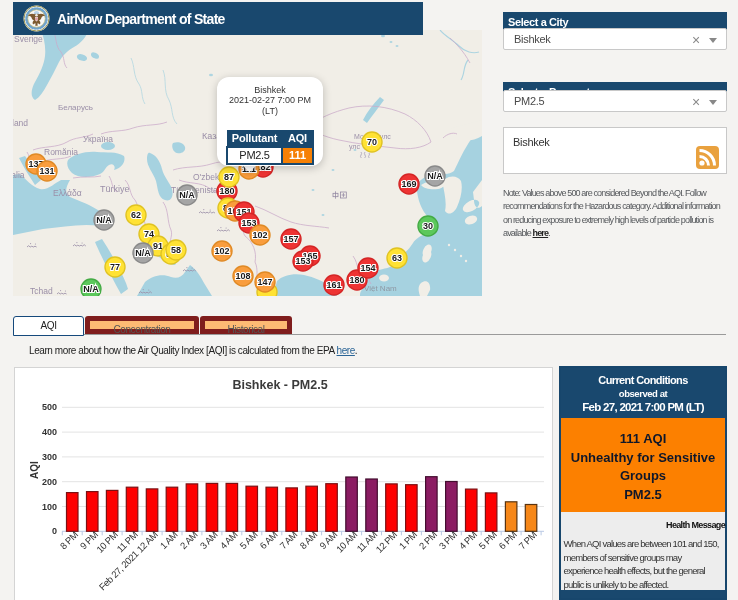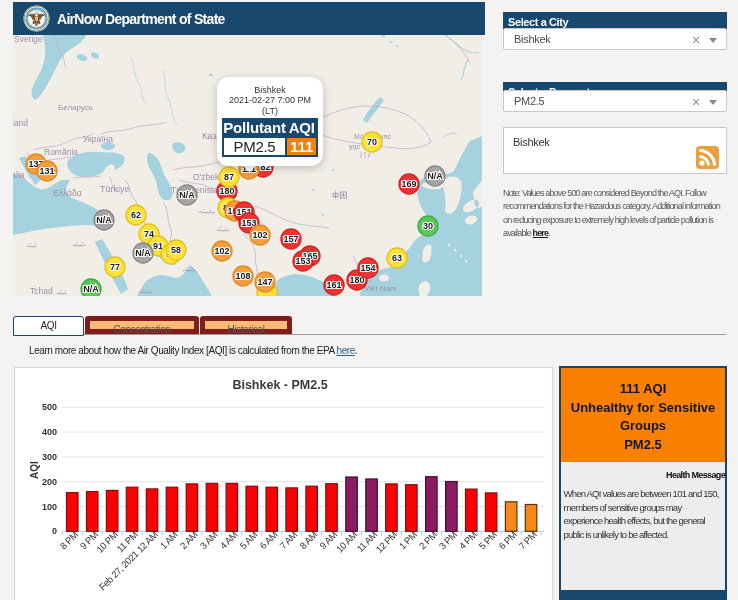--- a/index.html
+++ b/index.html
@@ -1,20 +1,20 @@
 <!DOCTYPE html>
 <html><head>
 <meta charset="utf-8">
 <style>
 * { margin:0; padding:0; box-sizing:border-box; }
 html,body { width:738px; height:600px; background:#f4f3f1; font-family:"Liberation Sans",sans-serif; overflow:hidden; }
 .abs { position:absolute; }
 #page { position:relative; width:738px; height:600px; }
 
-#hdr { left:13px; top:2px; width:472px; height:33px; background:#19486e; }
+#hdr { left:13px; top:2px; width:410px; height:33px; background:#19486e; }
 #hdr .title { position:absolute; left:44px; top:9px; color:#fff; font-size:14px; font-weight:bold; letter-spacing:-0.7px; }
 
 .bluebar { background:#19486e; color:#fff; font-weight:bold; font-size:11px; letter-spacing:-0.4px; padding:4px 0 0 5px; }
 #selcity { left:503px; top:4px; width:224px; height:18px;margin-top:8px; }
 #selparam { left:503px; top:82px; width:224px; height:19px; }
 .drop { background:#fff; border:1px solid #c8c8c8; border-radius:2px; font-size:11px; color:#444; letter-spacing:-0.3px; }
 #drop1 { left:503px; top:28px; width:224px; height:22px; }
 #drop2 { left:503px; top:90px; width:224px; height:22px; }
 .drop .lbl { position:absolute; left:10px; top:3.5px; }
 .drop .x { position:absolute; right:26px; top:2.5px; color:#8a8a8a; font-size:14px; }
@@ -40,21 +40,21 @@
 #cc .h .l2 { font-size:9.5px; font-weight:bold; letter-spacing:-0.45px; padding-top:2px; }
 #cc .h .l3 { font-size:11.5px; font-weight:bold; letter-spacing:-0.7px; padding-top:2px; }
 #cc .o { background:#fc8000; color:#0f172a; text-align:center; height:94px; font-size:13px; font-weight:bold; line-height:18.6px; padding-top:12px; }
 #cc .hm { text-align:right; font-size:9px; font-weight:bold; color:#111; padding-top:8px; letter-spacing:-0.65px; }
 #cc .msg { font-size:9.5px; color:#333; letter-spacing:-0.78px; line-height:13.5px; padding:7px 0 0 2.5px; white-space:nowrap; }
 #cc .foot { position:absolute; bottom:0; left:0; width:100%; height:8px; background:#19486e; }
 
 #popup { left:217px; top:77px; width:106px; height:89px; background:#fff; border-radius:12px; box-shadow:0 2px 8px rgba(0,0,0,0.22); z-index:5; text-align:center; font-size:9px; color:#333; }
 #ptail { left:244px; top:158.5px; width:11px; height:11px; background:#fff; transform:rotate(45deg); box-shadow:2px 2px 6px rgba(0,0,0,0.15); z-index:4; }
 #popup .pt { padding-top:8px; line-height:10.4px; letter-spacing:0; }
-#popup table { margin:2px auto 0 auto; border-collapse:collapse; font-size:15px; }
+#popup table { margin:14px auto 0 auto; border-collapse:collapse; font-size:11px; }
 #popup th { background:#19486e; color:#fff; font-weight:bold; border:1px solid #19486e; height:16px; letter-spacing:-0.2px; }
 #popup td { border:2px solid #19486e; height:17px; }
 </style>
 </head>
 <body>
 <div id="page">
 
   <div class="abs" id="mapwrap" style="left:13px;top:30px;width:469px;height:266px;overflow:hidden">
       <svg width="469" height="266" viewBox="0 0 469 266" style="display:block">
 <rect width="469" height="266" fill="#f1eee7"></rect>
@@ -363,20 +363,25 @@
 <text x="422.6" y="167.5" font-size="9.5" fill="#333" text-anchor="end" letter-spacing="-0.4" transform="rotate(-45 422.6 167.5)" font-family="Liberation Sans, sans-serif">2 PM</text>
 <text x="442.6" y="167.5" font-size="9.5" fill="#333" text-anchor="end" letter-spacing="-0.4" transform="rotate(-45 442.6 167.5)" font-family="Liberation Sans, sans-serif">3 PM</text>
 <text x="462.5" y="167.5" font-size="9.5" fill="#333" text-anchor="end" letter-spacing="-0.4" transform="rotate(-45 462.5 167.5)" font-family="Liberation Sans, sans-serif">4 PM</text>
 <text x="482.4" y="167.5" font-size="9.5" fill="#333" text-anchor="end" letter-spacing="-0.4" transform="rotate(-45 482.4 167.5)" font-family="Liberation Sans, sans-serif">5 PM</text>
 <text x="502.4" y="167.5" font-size="9.5" fill="#333" text-anchor="end" letter-spacing="-0.4" transform="rotate(-45 502.4 167.5)" font-family="Liberation Sans, sans-serif">6 PM</text>
 <text x="522.3" y="167.5" font-size="9.5" fill="#333" text-anchor="end" letter-spacing="-0.4" transform="rotate(-45 522.3 167.5)" font-family="Liberation Sans, sans-serif">7 PM</text>
 </svg>
     </div>
 
   <div class="abs" id="cc">
+    <div class="h">
+        <div class="l1">Current Conditions</div>
+        <div class="l2">observed at</div>
+        <div class="l3">Feb 27, 2021 7:00 PM (LT)</div>
+      </div>
     <div class="o">111 AQI<br>Unhealthy for Sensitive<br>Groups<br>PM2.5</div>
     <div class="hm">Health Message</div>
     <div class="msg">When AQI values are between 101 and 150,<br>members of sensitive groups may<br>experience health effects, but the general<br>public is unlikely to be affected.</div>
     <div class="foot"></div>
   </div>
 
   <div class="abs" id="ptail"></div>
   <div class="abs" id="popup">
     <div class="pt">Bishkek<br>2021-02-27 7:00 PM<br>(LT)</div>
     <table>

